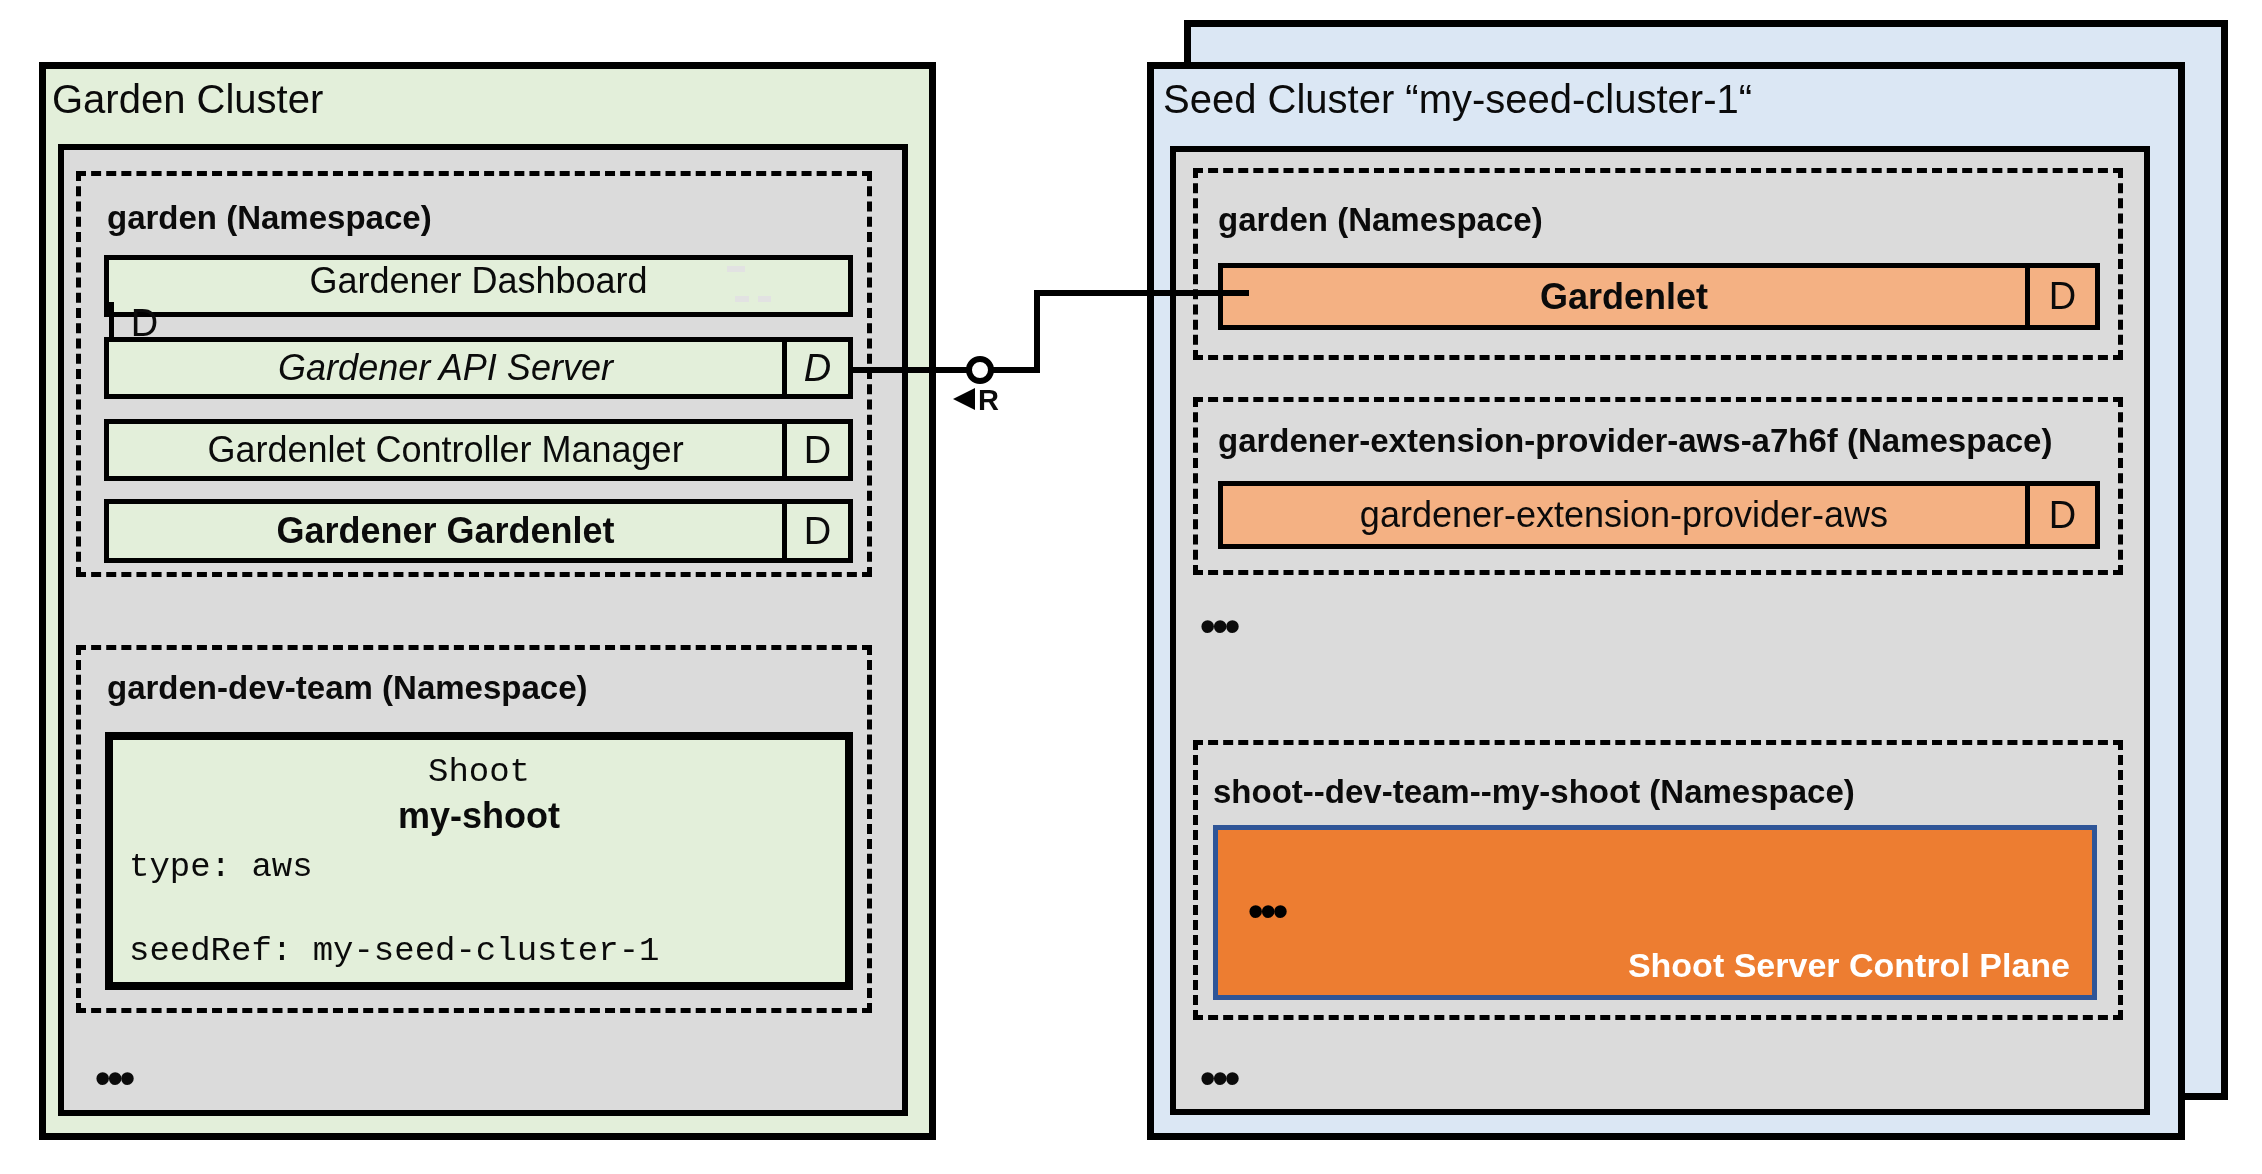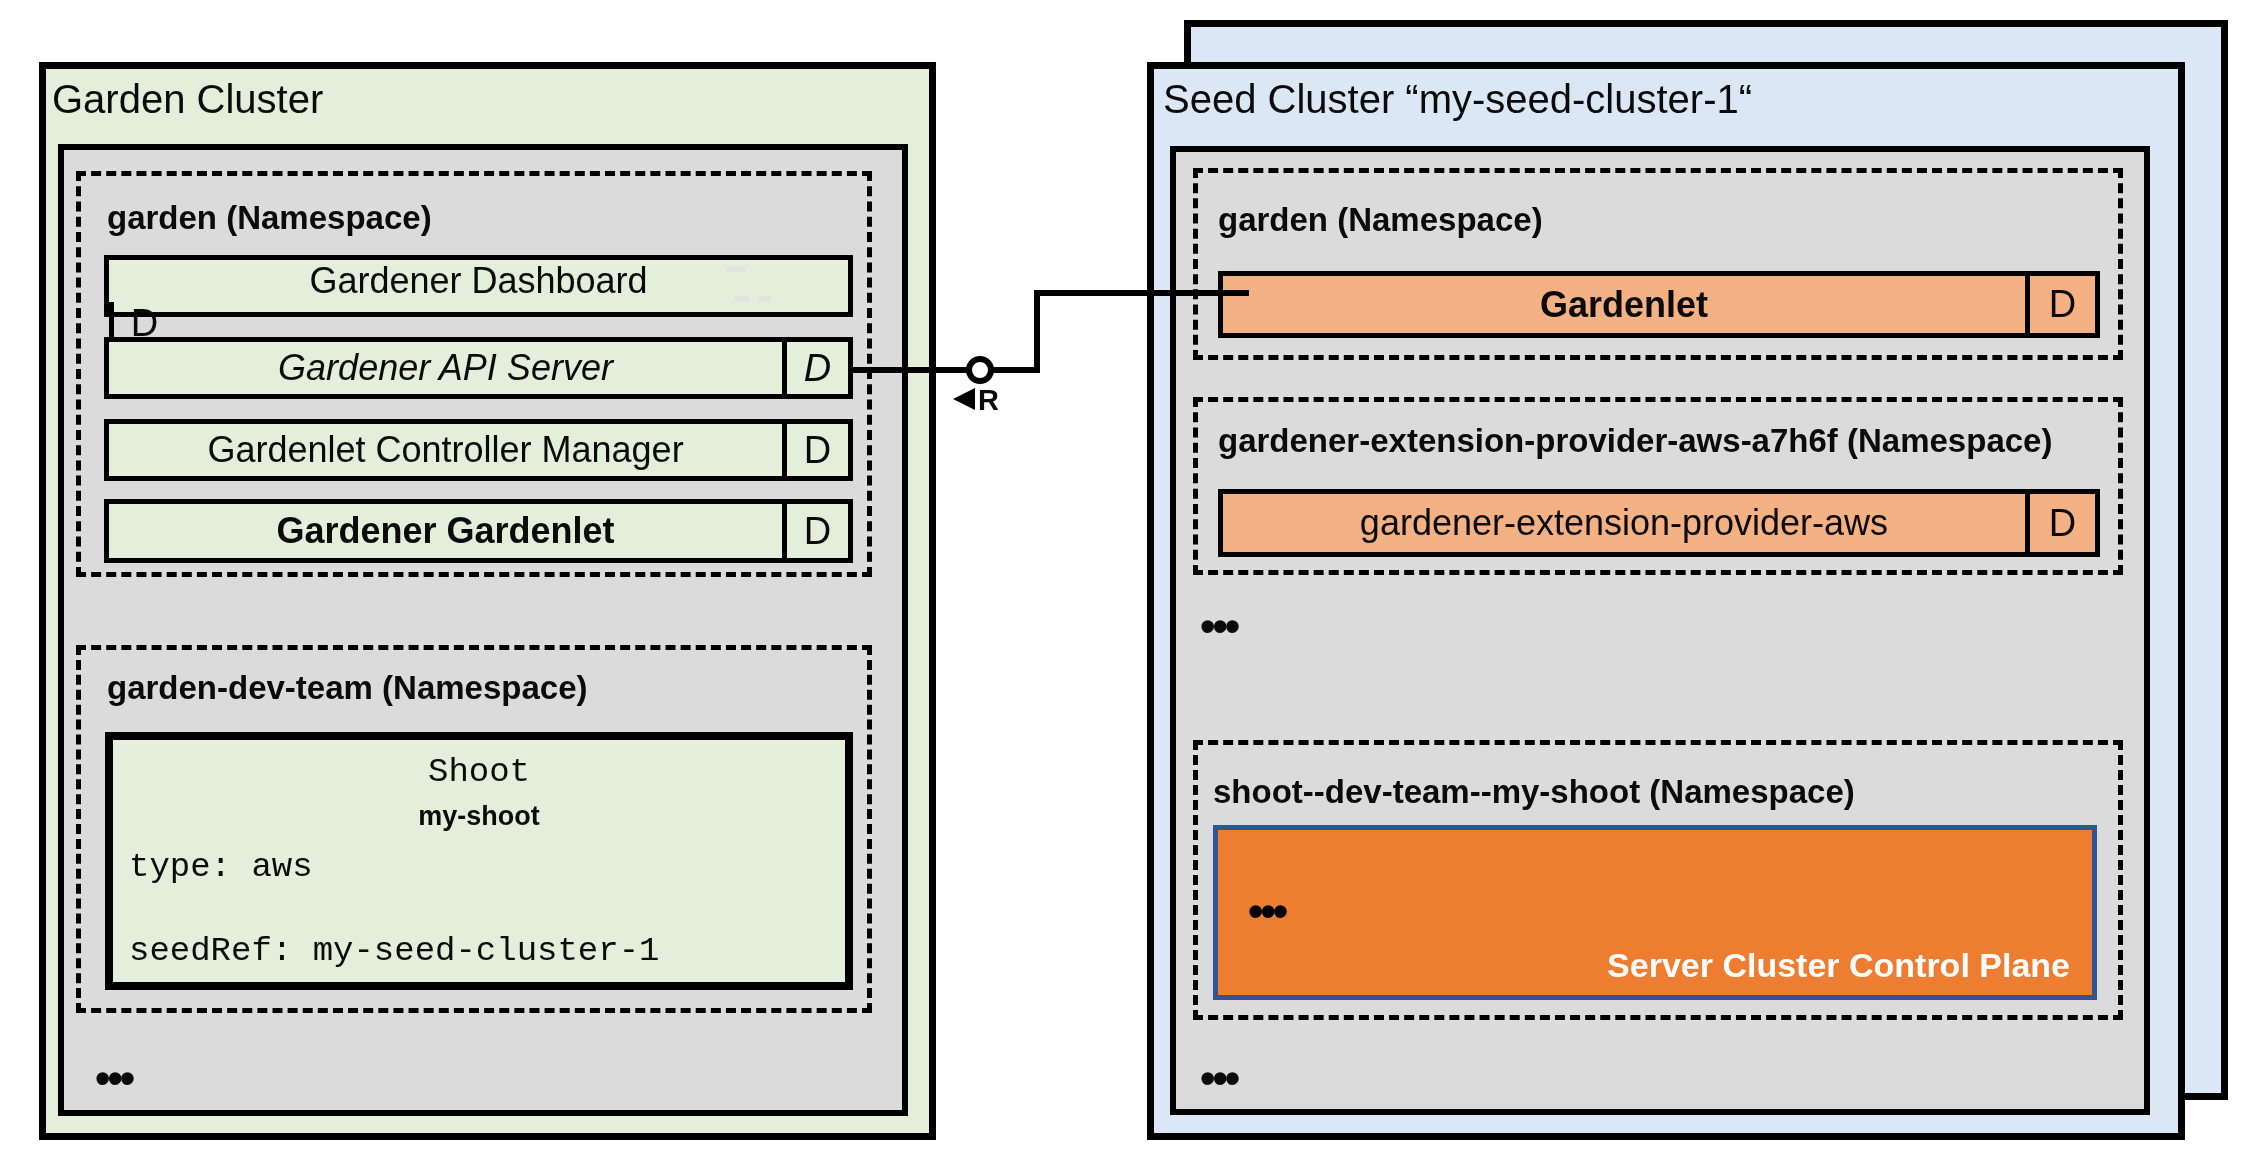--- a/index.html
+++ b/index.html
@@ -13,29 +13,29 @@
   .cluster.blue{background:#dbe7f4;}
   .cluster-title{position:absolute; font-size:40px; font-weight:400; line-height:46px; white-space:nowrap;}
   
   .panel{position:absolute; background:#dbdbdb; border:6px solid #000; box-sizing:border-box;}
   
   .ns{position:absolute; border:5px dashed #000; box-sizing:border-box;}
   .ns-label{position:absolute; font-size:33px; font-weight:700; line-height:40px; white-space:nowrap;}
   
   .bar{position:absolute; border:5px solid #000; box-sizing:border-box; display:flex; align-items:stretch;}
   .bar.green{background:#e3efda;}
-  .bar.orange{background:#f4b183;margin-top:8px;}
+  .bar.orange{background:#f4b183;}
   .bar-label{flex:1; display:flex; align-items:center; justify-content:center; font-size:36px; white-space:nowrap;}
   .bar-label.bold{font-weight:700;}
   .bar-d{width:61px; border-left:5px solid #000; display:flex; align-items:center; justify-content:center; font-size:38px;}
   .bar-d.wide{width:65px;}
   
   .shoot-box{position:absolute; background:#e3efda; border:8px solid #000; box-sizing:border-box;}
   .shoot-kind{position:absolute; left:0; right:0; top:10px; text-align:center; font-family:"Liberation Mono", monospace; font-size:34px; line-height:44px;}
-  .shoot-name{position:absolute; left:0; right:0; top:54px; text-align:center; font-size:27px; font-weight:700; line-height:44px;}
+  .shoot-name{position:absolute; left:0; right:0; top:54px; text-align:center; font-size:36px; font-weight:700; line-height:44px;}
   .shoot-spec{position:absolute; left:16px; bottom:10px; font-family:"Liberation Mono", monospace; font-size:34px; line-height:42px; white-space:pre;}
   
   .dots{position:absolute; font-size:44px; font-weight:700; letter-spacing:-3px; line-height:44px;}
   
   .control-plane{position:absolute; background:#ed7d31; border:5px solid #2f5597; box-sizing:border-box;}
   .cp-label{position:absolute; right:22px; bottom:10px; color:#ffffff; font-size:34px; font-weight:700; white-space:nowrap;}
   .cp-dots{position:absolute; left:30px; top:56px; color:#000; font-size:44px; font-weight:700; letter-spacing:-3px;}
   
   .wire{position:absolute; background:#000;}
   .iface-circle{position:absolute; width:28px; height:28px; border:6px solid #000; border-radius:50%; background:#fff; box-sizing:border-box;}
@@ -115,21 +115,21 @@
     <div class="bar-d wide">D</div>
   </div>
 
   <div class="dots" style="left:1200px; top:604px;">•••</div>
 
   <div class="ns" style="left:1193px; top:740px; width:930px; height:280px;"></div>
   <div class="ns-label" style="left:1213px; top:772px;">shoot--dev-team--my-shoot (Namespace)</div>
 
   <div class="control-plane" style="left:1213px; top:825px; width:884px; height:175px;">
     <div class="cp-dots">•••</div>
-    <div class="cp-label">Server Cluster Control Plane</div>
+    <div class="cp-label">Shoot Server Control Plane</div>
   </div>
 
   <div class="dots" style="left:1200px; top:1056px;">•••</div>
 
   <div class="wire" style="left:853px; top:367px; width:114px; height:6px;"></div>
   <div class="iface-circle" style="left:966px; top:356px;"></div>
   <div class="wire" style="left:992px; top:367px; width:48px; height:6px;"></div>
   <div class="wire" style="left:1034px; top:290px; width:6px; height:83px;"></div>
   <div class="wire" style="left:1034px; top:290px; width:215px; height:6px;"></div>
   <div class="arrow-left" style="left:953px; top:388px;"></div>

